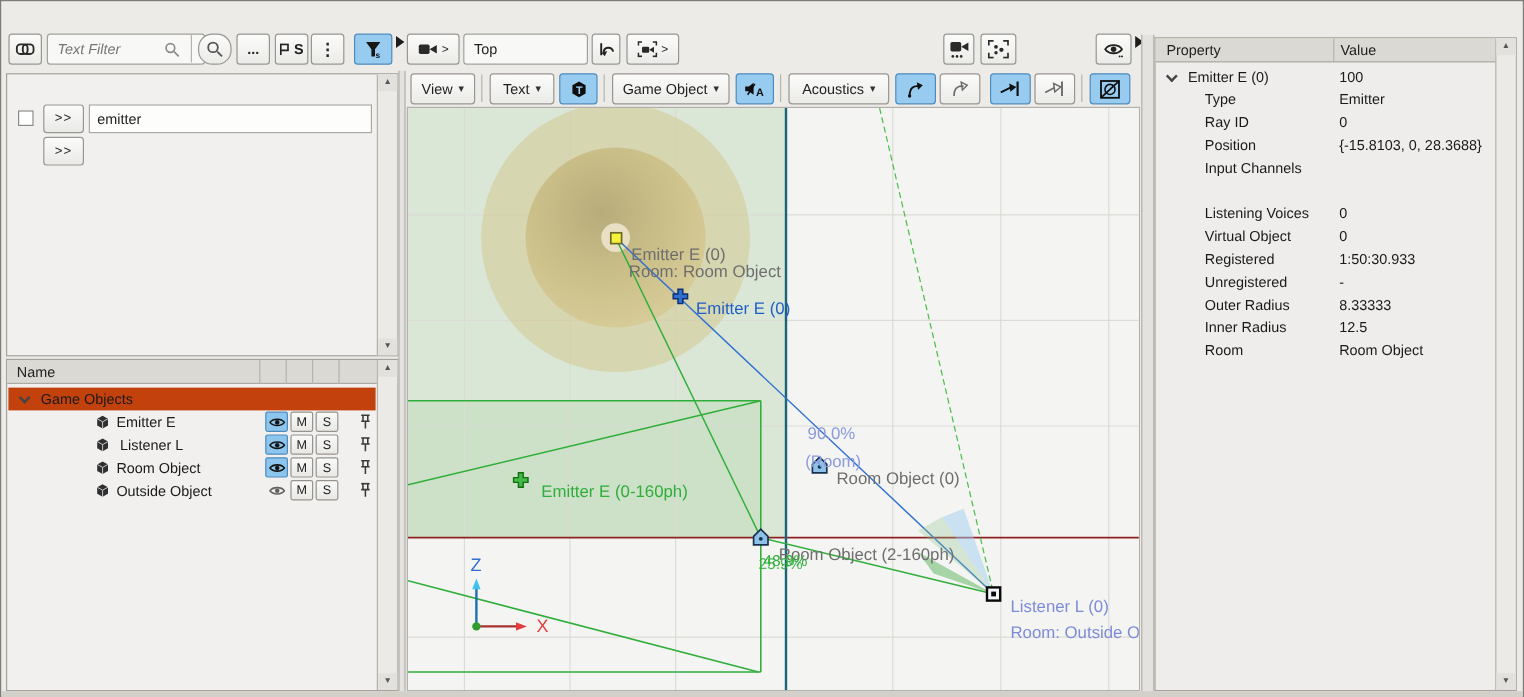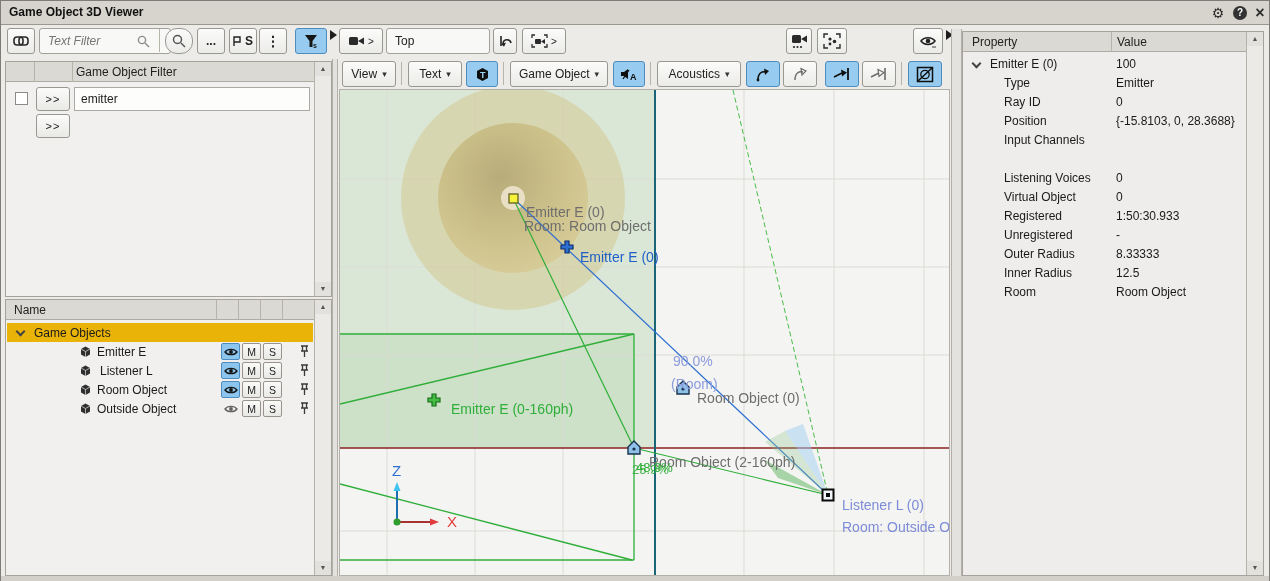--- a/index.html
+++ b/index.html
@@ -41,21 +41,21 @@
   .scr { position:absolute; left:0; width:16px; height:14px; font-size:7px; color:#555;
          text-align:center; line-height:14px; background:#e3e1dd; }
   .chk { position:absolute; width:13px; height:13px; background:#fff; border:1px solid #8a8a87; }
   .mini-btn { position:absolute; height:24px; background:linear-gradient(#fbfbfa,#e9e9e6);
               border:1px solid #999792; border-radius:3px; font-size:11px; letter-spacing:1px;
               display:flex; align-items:center; justify-content:center; }
   .txt-input { position:absolute; height:24px; background:#fdfdfc; border:1px solid #aba9a3;
                font-size:12px; padding-left:6px; font-family:"Liberation Sans",sans-serif; color:#222; }
 
   .tree-row { position:absolute; left:1px; right:18px; height:19px; font-size:12px; display:flex; align-items:center; }
-  .tree-row.sel { background:#eab308; }
+  .tree-row.sel { background:#c2410c; }
   .chev { width:7px; height:7px; border-left:2px solid #444; border-bottom:2px solid #444;
           transform:rotate(-45deg); display:inline-block; }
   .eye-btn,.ms-btn { position:absolute; top:1px; width:19px; height:17px; border:1px solid #97948e;
             border-radius:2px; background:linear-gradient(#fafaf9,#e8e8e5); font-size:10.5px;
             display:flex; align-items:center; justify-content:center; color:#222; }
   .eye-btn.on { background:#8cc6ee; border-color:#4e8cbd; }
 
   
   .prop-row { position:absolute; left:1px; right:17px; height:19px; font-size:12px; display:flex; }
   .prop-label { position:absolute; left:40px; top:2px; }
@@ -66,26 +66,20 @@
   #viewport { position:absolute; left:338px; top:88px; width:611px; height:487px;
               background:#f4f4f2; border:1px solid #b3b0a9; overflow:hidden; }
   .splitter { position:absolute; background:#e4e2de; border-left:1px solid #b3b0a9; border-right:1px solid #b3b0a9; }
   svg text { font-family:"Liberation Sans", sans-serif; }
 </style>
 </head>
 <body>
 
 <div id="win">
 
-  <div class="titlebar">
-    <span class="title-text">Game Object 3D Viewer</span>
-    <span class="tb-ico" style="left:1208px;">⚙</span>
-    <span class="help-circle" style="left:1232px;">?</span>
-    <span class="tb-ico" style="left:1250px; font-size:16px; font-weight:700;">×</span>
-  </div>
 
   <div class="row1">
     <div class="btn" style="left:6px; width:28px;">
       <svg width="16" height="12">
         <rect x="1" y="2" width="9" height="8" rx="3" fill="none" stroke="#2a2a2a" stroke-width="1.6"></rect>
         <rect x="6" y="2" width="9" height="8" rx="3" fill="none" stroke="#2a2a2a" stroke-width="1.6"></rect>
       </svg>
     </div>
     <input class="field tf-input" style="left: 38px; width: 132px; color: rgb(153, 153, 153); font-style: italic;" placeholder="Text Filter">
     <svg style="position:absolute; left:136px; top:9px;" width="13" height="13">
@@ -239,25 +233,20 @@
     <div class="btn active" style="left:569px; width:34px;">
       <svg width="18" height="17">
         <rect x="1.5" y="1.5" width="15" height="14" fill="none" stroke="#0e0e0e" stroke-width="1.5"></rect>
         <circle cx="9" cy="8.5" r="4.2" fill="none" stroke="#0e0e0e" stroke-width="1.3"></circle>
         <line x1="2" y1="15" x2="16" y2="2" stroke="#0e0e0e" stroke-width="1.5"></line>
       </svg>
     </div>
   </div>
 
   <div class="panel" style="left:4px; top:60px; width:327px; height:236px;">
-    <div class="phead">
-      <span class="hline" style="left:28px;"></span>
-      <span class="hline" style="left:66px;"></span>
-      <span style="position:absolute; left:70px; top:3px;">Game Object Filter</span>
-    </div>
     <div class="chk" style="left:9px; top:30px;"></div>
     <div class="mini-btn" style="left:30px; top:25px; width:34px;">
       <span>&gt;&gt;</span>
     </div>
     <input class="txt-input" style="left: 68px; top: 25px; width: 236px;" value="emitter">
     <div class="mini-btn" style="left:30px; top:52px; width:34px;">
       <span>&gt;&gt;</span>
     </div>
     <div class="scrollcol">
       <div class="scr" style="top:0;">▲</div>

